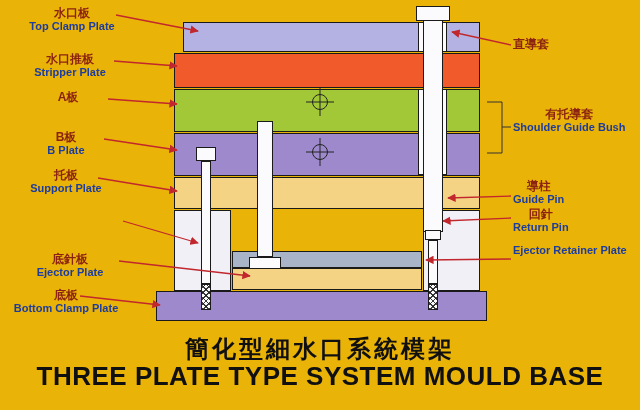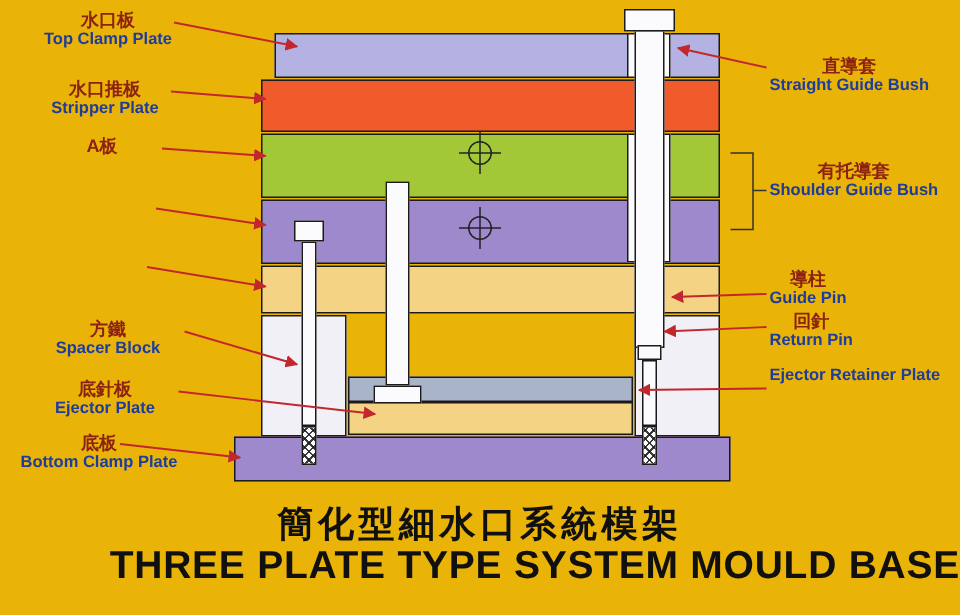--- a/index.html
+++ b/index.html
@@ -11,21 +11,21 @@
     repeating-linear-gradient(45deg,rgba(25,25,25,.85) 0 1px,transparent 1px 4px),
     repeating-linear-gradient(-45deg,rgba(25,25,25,.85) 0 1px,transparent 1px 4px);}
   .overlay{position:absolute;left:0;top:0;pointer-events:none;}
   .lbl{position:absolute;}
   .lbl .zh{font-size:12px;font-weight:700;color:var(--c-label-zh,#8b2310);line-height:14px;white-space:nowrap;}
   .lbl .en{font-size:11px;font-weight:700;color:var(--c-label-en,#1c3c9e);line-height:13px;white-space:nowrap;}
   .lbl.left{width:132px;text-align:center;}
   .lbl.right{text-align:center;}
   .title-zh{position:absolute;left:0;width:640px;top:333px;text-align:center;white-space:nowrap;
     font-size:24px;font-weight:700;letter-spacing:3px;color:var(--c-title,#101010);}
-  .title-en{position:absolute;left:0;width:640px;top:361px;text-align:right;white-space:nowrap;
+  .title-en{position:absolute;left:0;width:640px;top:361px;text-align:center;white-space:nowrap;
     font-size:26px;font-weight:700;letter-spacing:0.5px;color:var(--c-title,#101010);}
   .connector{stroke:var(--c-connector,#c1272d);stroke-width:1.3;fill:none;}
   .bracket{stroke:#333;stroke-width:1;fill:none;}
   .mark{stroke:#222;stroke-width:1;fill:none;}
   
   .p-topclamp{left:183px;top:22px;width:297px;height:30px;background:var(--c-top-clamp,#b4b2e2);}
   .p-stripper{left:174px;top:53px;width:306px;height:35px;background:var(--c-stripper,#f15b2b);}
   .p-aplate{left:174px;top:89px;width:306px;height:43px;background:var(--c-a-plate,#a2c838);}
   .p-bplate{left:174px;top:133px;width:306px;height:43px;background:var(--c-b-plate,#9d89cb);}
   .p-support{left:174px;top:177px;width:306px;height:32px;background:var(--c-support,#f4d385);}
@@ -115,36 +115,39 @@
     <div class="zh">水口板</div>
     <div class="en">Top Clamp Plate</div>
   </div>
   <div class="lbl left" style="left:4px;top:52px">
     <div class="zh">水口推板</div>
     <div class="en">Stripper Plate</div>
   </div>
   <div class="lbl left" style="left:2px;top:90px">
     <div class="zh">A板</div>
   </div>
-  <div class="lbl left" style="left:6px;top:212px">
-    <div class="zh">方鐵</div>
-    <div class="en">Spacer Block</div>
+  <div class="lbl left" style="left:0px;top:130px">
+    <div class="zh">B板</div>
+    <div class="en">B Plate</div>
+  </div>
+  <div class="lbl left" style="left:0px;top:168px">
+    <div class="zh">托板</div>
+    <div class="en">Support Plate</div>
   </div>
   <div class="lbl left" style="left:0px;top:288px">
     <div class="zh">底板</div>
     <div class="en">Bottom Clamp Plate</div>
   </div>
   <div class="lbl left" style="left:4px;top:252px">
     <div class="zh">底針板</div>
     <div class="en">Ejector Plate</div>
   </div>
 
   <div class="lbl right" style="left:513px;top:37px">
     <div class="zh">直導套</div>
-    <div class="en">Straight Guide Bush</div>
   </div>
   <div class="lbl right" style="left:513px;top:107px">
     <div class="zh">有托導套</div>
     <div class="en">Shoulder Guide Bush</div>
   </div>
   <div class="lbl right" style="left:513px;top:179px">
     <div class="zh">導柱</div>
     <div class="en">Guide Pin</div>
   </div>
   <div class="lbl right" style="left:513px;top:207px">

